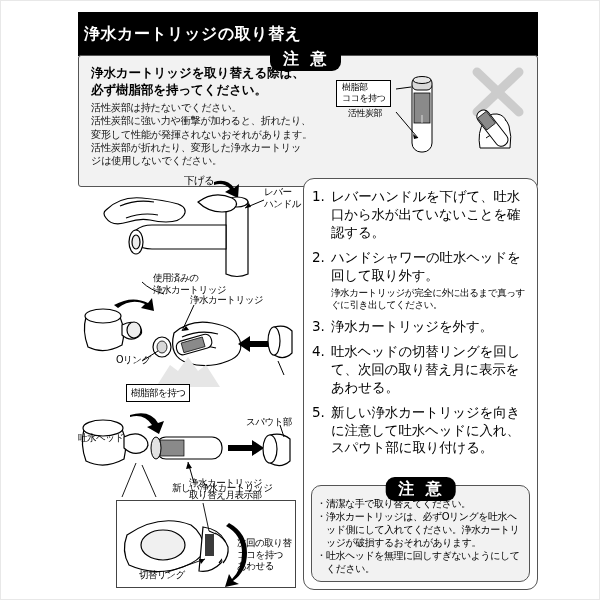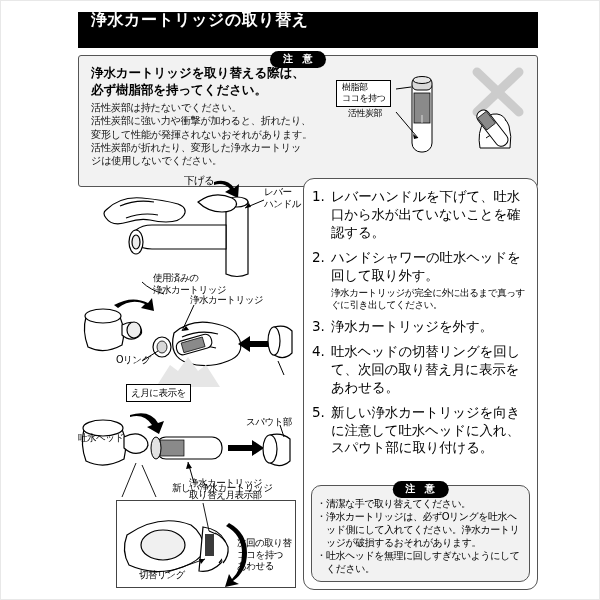--- a/index.html
+++ b/index.html
@@ -22,41 +22,41 @@
     width: 600px; height: 600px;
     border: 1px solid #e8e8e8;
     box-sizing: border-box;
     pointer-events: none;
   }
 
   
   .title-bar {
     position: absolute;
     left: 78px; top: 12px;
-    width: 460px; height: 36px;
+    width: 460px; height: 44px;
     background: #000000;
     color: #ffffff;
     display: flex;
-    align-items: flex-start;
-    box-sizing: border-box;
-    padding-left: 13px;
+    align-items: center;
+    box-sizing: border-box;
+    padding-left: 6px;
   }
   .title-bar .t {
     font-size: 16px;
     font-weight: bold;
     letter-spacing: 0.5px;
     line-height: 1;
   }
 
   
   .caution-badge {
     background: #000000;
     color: #ffffff;
     border-radius: 9px;
-    font-size: 10px;
+    font-size: 16px;
     font-weight: bold;
     letter-spacing: 3px;
     padding: 2px 11px 3px 13px;
     display: inline-block;
     line-height: 1.2;
     white-space: nowrap;
   }
 
   
   .top-caution {
@@ -389,21 +389,21 @@
       <line x1="116" y1="186" x2="110" y2="165" stroke="#000" stroke-width="1"></line>
       <polygon points="110,165 108,172 114,171" fill="#000"></polygon>
 
       <line x1="58" y1="166" x2="44" y2="200" stroke="#000" stroke-width="0.9"></line>
       <line x1="64" y1="168" x2="78" y2="200" stroke="#000" stroke-width="0.9"></line>
     </svg>
 
     <div class="diag-lbl" style="left:112px; top:122px;">浄水カートリッジ</div>
     <div class="diag-lbl" style="left:38px; top:182px;">Oリング</div>
     <div class="diag-lbl" style="left:0px; top:216px;margin-top:44px;">吐水ヘッド</div>
-    <div class="diag-lbl boxed" style="left:48px; top:212px;">え月に表示を</div>
+    <div class="diag-lbl boxed" style="left:48px; top:212px;">樹脂部を持つ</div>
     <div class="diag-lbl" style="left:168px; top:244px;">スパウト部</div>
     <div class="diag-lbl" style="left:70px; top:310px;margin-left:24px;">新しい浄水カートリッジ</div>
 
     <div class="detail-box">
       <svg width="178" height="86" viewBox="0 0 178 86">
         <g fill="#ffffff" stroke="#000" stroke-width="1.2">
           <path d="M10 34 q-6 16 2 30 q26 12 54 2 q16 -6 22 -16 q-2 -18 -14 -26 q-32 -12 -64 10 z"></path>
           <ellipse cx="46" cy="44" rx="22" ry="15" fill="#f0f0f0"></ellipse>
 
           <path d="M86 26 q16 2 22 14 q4 12 -4 22 q-10 10 -22 8 z"></path>

